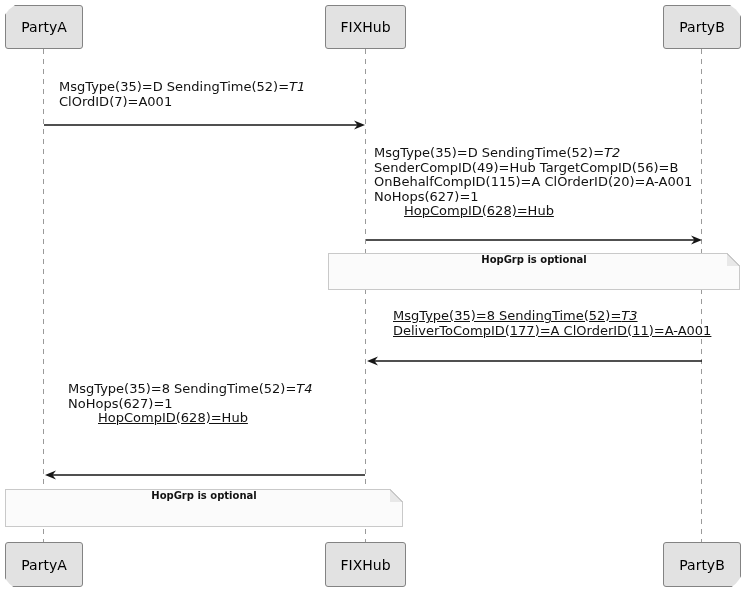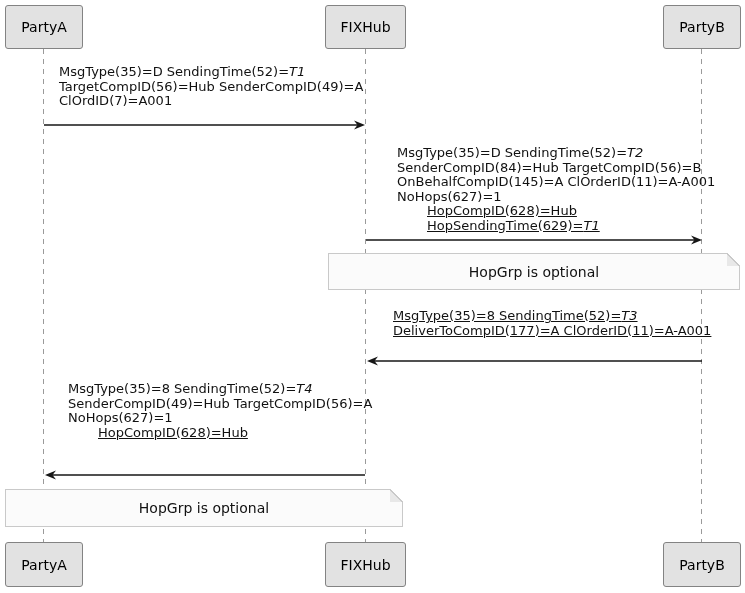--- a/index.html
+++ b/index.html
@@ -12,21 +12,21 @@
     --text:#111111;
     --background:#ffffff;
   }
   html,body{margin:0;padding:0;}
   body{
     width:745px;height:593px;
     background:var(--background);
     font-family:"DejaVu Sans","Liberation Sans",sans-serif;
     color:var(--text);
   }
-  .diagram{position:relative;width:745px;height:593px;overflow:hidden;}
+  .diagram{position:relative;width:745px;height:593px;overflow:hidden;border-radius:32px;}
 
   
   .lifeline{
     position:absolute;width:1px;top:49px;height:493px;
     background:repeating-linear-gradient(to bottom,var(--lifeline) 0 5px,transparent 5px 10px);
   }
 
   
   .actor-box{
     position:absolute;height:44px;
@@ -49,22 +49,23 @@
   }
   .msg-line .it{font-style:italic;}
   .msg-line.indent{padding-left:30px;text-decoration:underline;}
 
   
   .note{
     position:absolute;
     background:var(--note-fill);
     border:1px solid var(--note-border);
     box-sizing:border-box;
-    display:flex;align-items:center;justify-content:center;
-    font-size:14px;
+    display:flex;align-items:flex-start;justify-content:center;
+    font-size:10px;
+    font-weight:bold;
   }
   .note .fold{
     position:absolute;top:-1px;right:-1px;width:0;height:0;
     border-style:solid;
     border-width:0 13px 13px 0;
     border-color:var(--background) var(--background) #e8e8e8 transparent;
   }
   .note .fold-line{
     position:absolute;top:-1px;right:-1px;width:13px;height:13px;
     background:linear-gradient(225deg,transparent 49%,var(--note-border) 49%,var(--note-border) 56%,transparent 56%);
@@ -111,40 +112,37 @@
   <div class="actor-box" style="left:5px;top:542px;width:78px;height:45px;">
     <span>PartyA</span>
   </div>
   <div class="actor-box" style="left:325px;top:542px;width:81px;height:45px;">
     <span>FIXHub</span>
   </div>
   <div class="actor-box" style="left:663px;top:542px;width:78px;height:45px;">
     <span>PartyB</span>
   </div>
 
-  <div class="message-label" style="left:59px;top:65px;">
+  <div class="message-label" style="left:59px;top:80px;">
       <div class="msg-line"><span>MsgType(35)=D SendingTime(52)=</span><span class="it">T1</span></div>
-      <div class="msg-line"><span>TargetCompID(56)=Hub SenderCompID(49)=A</span></div>
       <div class="msg-line"><span>ClOrdID(7)=A001</span></div>
     </div>
-  <div class="message-label" style="left:397px;top:146px;">
+  <div class="message-label" style="left:374px;top:146px;">
       <div class="msg-line"><span>MsgType(35)=D SendingTime(52)=</span><span class="it">T2</span></div>
-      <div class="msg-line"><span>SenderCompID(84)=Hub TargetCompID(56)=B</span></div>
-      <div class="msg-line"><span>OnBehalfCompID(145)=A ClOrderID(11)=A-A001</span></div>
+      <div class="msg-line"><span>SenderCompID(49)=Hub TargetCompID(56)=B</span></div>
+      <div class="msg-line"><span>OnBehalfCompID(115)=A ClOrderID(20)=A-A001</span></div>
       <div class="msg-line"><span>NoHops(627)=1</span></div>
       <div class="msg-line indent"><span>HopCompID(628)=Hub</span></div>
-      <div class="msg-line indent"><span>HopSendingTime(629)=</span><span class="it">T1</span></div>
     </div>
   <div class="message-label" style="left:393px;top:309px;text-decoration:underline;">
       <div class="msg-line"><span>MsgType(35)=8 SendingTime(52)=</span><span class="it">T3</span></div>
       <div class="msg-line"><span>DeliverToCompID(177)=A ClOrderID(11)=A-A001</span></div>
     </div>
   <div class="message-label" style="left:68px;top:382px;">
       <div class="msg-line"><span>MsgType(35)=8 SendingTime(52)=</span><span class="it">T4</span></div>
-      <div class="msg-line"><span>SenderCompID(49)=Hub TargetCompID(56)=A</span></div>
       <div class="msg-line"><span>NoHops(627)=1</span></div>
       <div class="msg-line indent"><span>HopCompID(628)=Hub</span></div>
     </div>
 
   <div class="note" style="left:328px;top:253px;width:412px;height:37px;">
     <span class="fold"></span>
     <span class="fold-line"></span>
     <span>HopGrp is optional</span>
   </div>
   <div class="note" style="left:5px;top:489px;width:398px;height:38px;">

